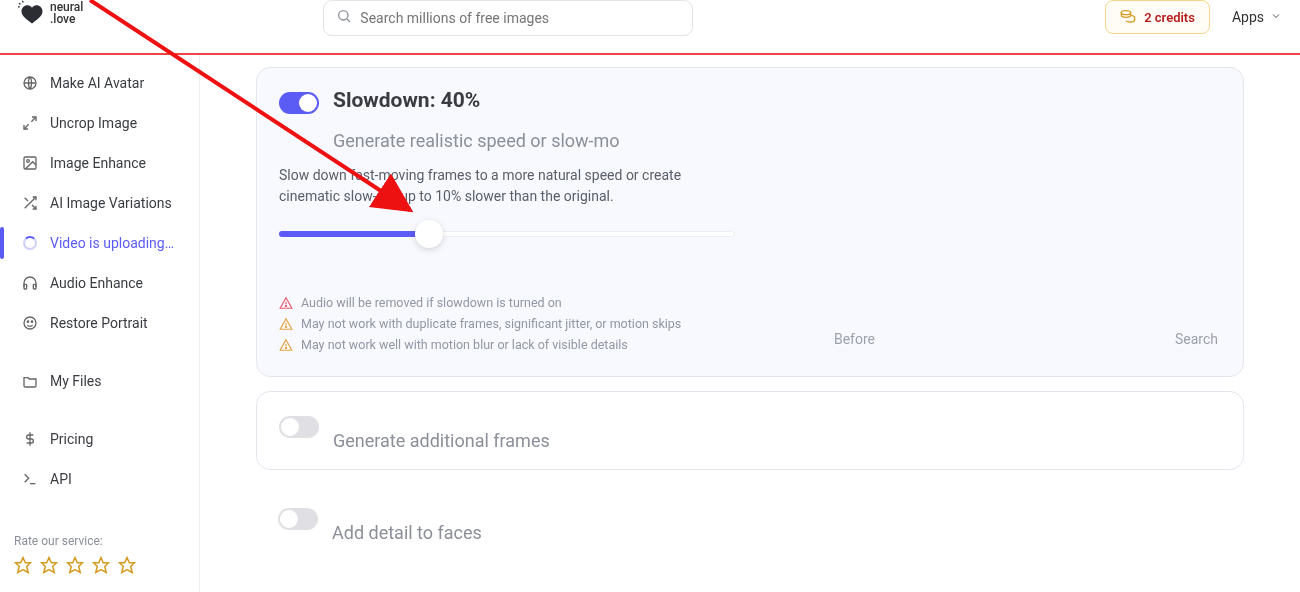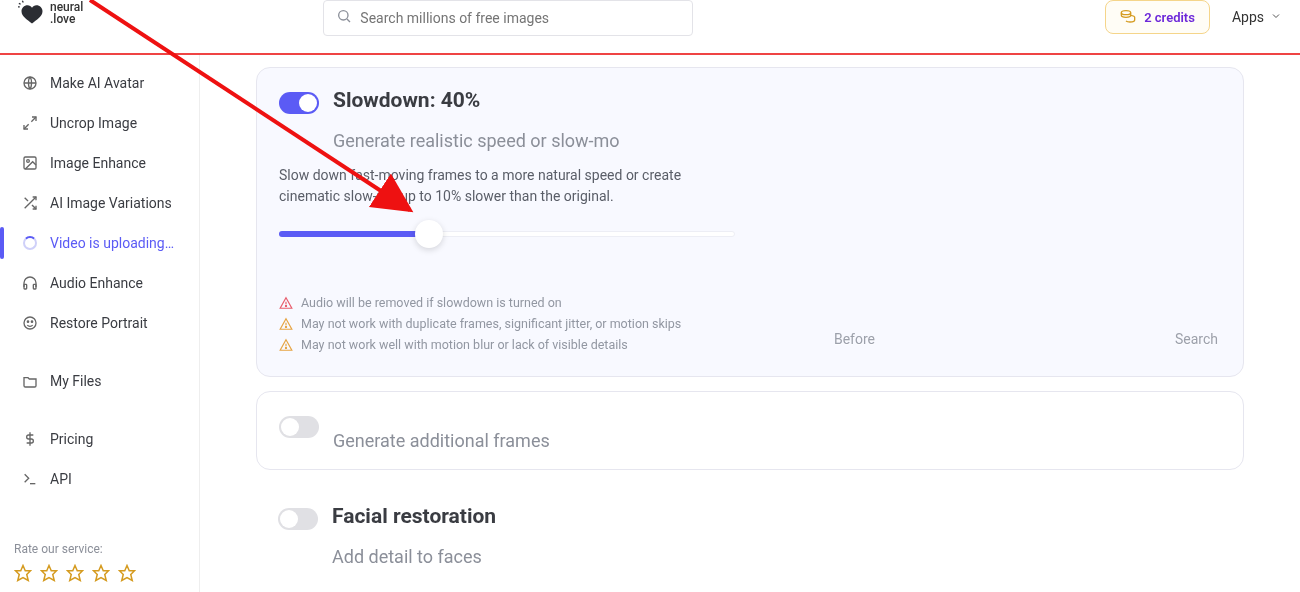--- a/index.html
+++ b/index.html
@@ -2,35 +2,35 @@
 <html><head>
 <meta charset="utf-8">
 <style>
 * { margin: 0; padding: 0; box-sizing: border-box; font-family: -apple-system, BlinkMacSystemFont, "Segoe UI", Roboto, "Helvetica Neue", Arial, sans-serif; }
 body { background: #fff; width: 1300px; height: 592px; overflow: hidden; position: relative; }
 
 .header { height: 55px; border-bottom: 2px solid #ef4444; display: flex; align-items: flex-start; padding: 0 18px; }
 .logo { display: flex; align-items: center; gap: 4px; }
 .logo-mark { width: 28px; height: 26px; position: relative; }
 .logo-text { font-size: 12px; line-height: 12px; color: #333; font-weight: 500; }
-.search-wrap { margin-left: 240px; display: flex; align-items: center; border: 1px solid #e3e3e8; border-radius: 4px; height: 36px; width: 370px; padding: 0 12px; background: #fff; }
+.search-wrap { margin-left: 240px; display: flex; align-items: center; border: 1px solid #e3e3e8; border-radius: 9px; height: 36px; width: 370px; padding: 0 12px; background: #fff; }
 .search-wrap svg { flex-shrink: 0; }
 .search-input { border: none; outline: none; font-size: 14px; color: #8b8f99; margin-left: 8px; width: 100%; background: transparent; }
 .header-right { margin-left: auto; display: flex; align-items: center; gap: 22px; }
-.credits-btn { border: 1px solid #f5d58a; background: #fffdf6; color: #6d28d9; font-size: 13px; font-weight: 600; border-radius: 8px; height: 34px; padding: 0 14px; display: inline-flex; align-items: center; gap: 8px; cursor: pointer; }
+.credits-btn { border: 1px solid #f5d58a; background: #fffdf6; color: #b91c1c; font-size: 13px; font-weight: 600; border-radius: 8px; height: 34px; padding: 0 14px; display: inline-flex; align-items: center; gap: 8px; cursor: pointer; }
 .apps-link { font-size: 14px; color: #333; display: inline-flex; align-items: center; gap: 6px; cursor: pointer; }
 
 .sidebar { position: absolute; left: 0; top: 55px; bottom: 0; width: 200px; border-right: 1px solid #eee; padding-top: 8px; }
 .side-item { display: flex; align-items: center; gap: 12px; height: 40px; padding-left: 22px; font-size: 14px; color: #3a3c42; cursor: pointer; }
 .side-item.active { color: #5b5bf5; position: relative; }
 .side-item.active::before { content: ""; position: absolute; left: 0; top: 4px; bottom: 4px; width: 4px; border-radius: 3px; background: #5b5bf5; }
 .side-icon { width: 16px; height: 16px; display: inline-flex; align-items: center; justify-content: center; color: #666; }
 .side-item.active .side-icon { color: #5b5bf5; }
 .side-spacer { height: 18px; }
-.rate-block { position: absolute; left: 14px; bottom: 10px; }
+.rate-block { position: absolute; left: 14px; bottom: 18px; }
 .rate-label { font-size: 12px; color: #8b8f99; margin-bottom: 8px; }
 .stars { display: flex; gap: 8px; }
 .star { width: 18px; height: 18px; cursor: pointer; }
 
 .main { position: absolute; left: 200px; top: 55px; right: 0; bottom: 0; padding: 12px 56px 0 56px; overflow: hidden; }
 .card { border: 1px solid #e6e6ef; border-radius: 14px; padding: 20px 22px 18px 22px; margin-bottom: 14px; }
 .card.active-card { background: #f8f9ff; }
 .card-head { display: flex; align-items: flex-start; gap: 14px; }
 .toggle { width: 40px; height: 22px; border-radius: 11px; background: #e0e0e4; position: relative; cursor: pointer; flex-shrink: 0; margin-top: 4px; }
 .toggle.on { background: #5b5bf5; }
@@ -287,21 +287,20 @@
       </div>
     </div>
   </div>
 
   <div class="card" style="border:none;">
     <div class="card-head">
       <div class="toggle off">
           <div class="toggle-knob"></div>
         </div>
       <div class="card-titles">
-        <div class="card-title">Facial restoration</div>
         <div class="card-sub">Add detail to faces</div>
       </div>
     </div>
   </div>
 
   <div class="ba-wrap">
     <span>Before</span>
     <span>Search</span>
   </div>
 </div>

